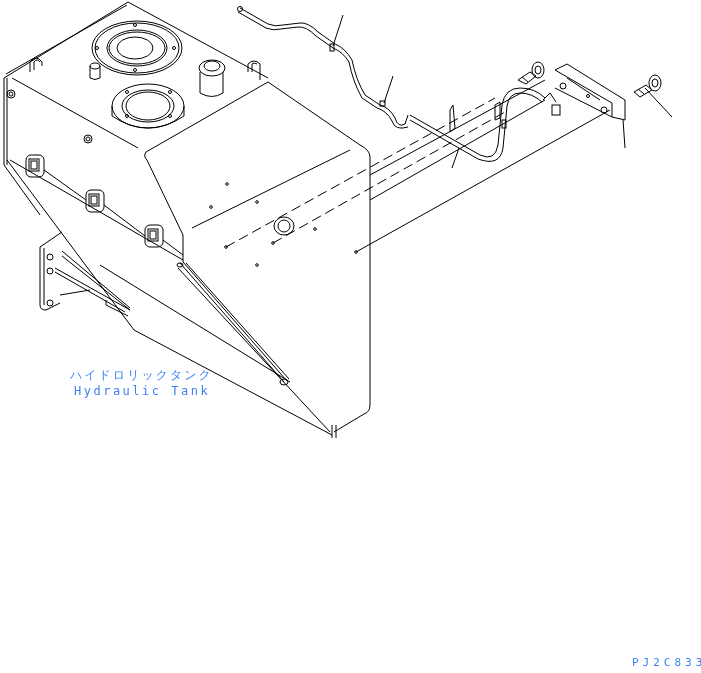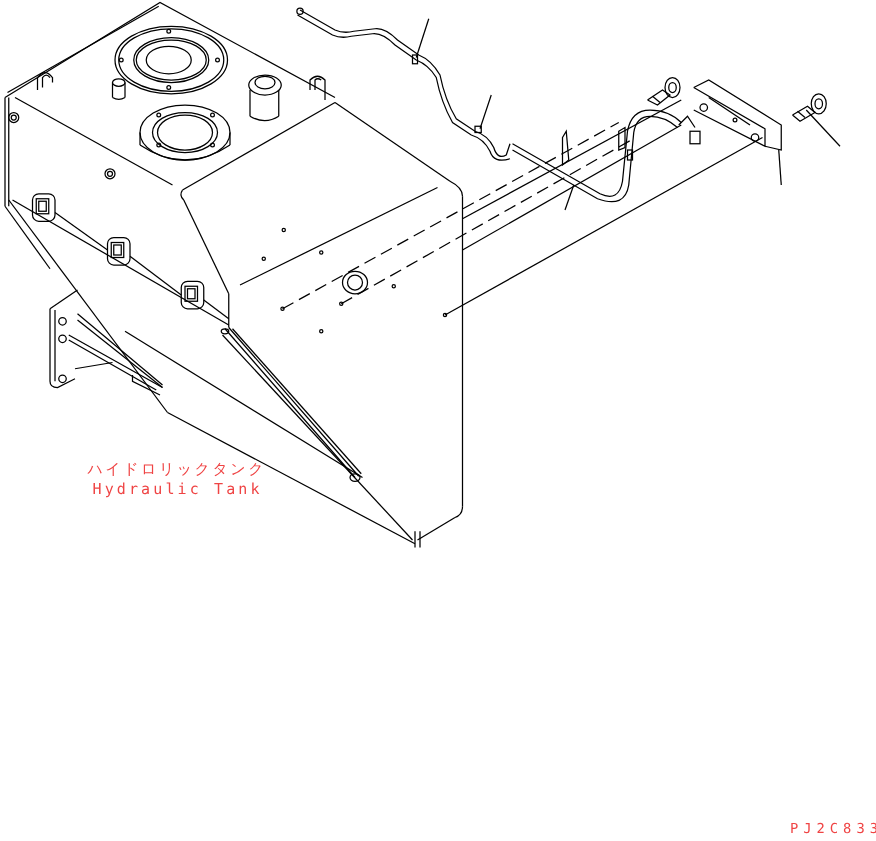--- a/index.html
+++ b/index.html
@@ -1,19 +1,19 @@
 <!DOCTYPE html>
 <html><head>
 <meta charset="utf-8">
 <style>
   html, body { margin: 0; padding: 0; background: #ffffff; }
   body { width: 701px; height: 673px; position: relative; overflow: hidden;
          font-family: "DejaVu Sans Mono", monospace; }
   #canvas { position: absolute; left: 0; top: 0; width: 701px; height: 673px; }
-  .label { position: absolute; color: #ef4444; font-family: "DejaVu Sans Mono", monospace;
+  .label { position: absolute; color: #3b82f6; font-family: "DejaVu Sans Mono", monospace;
            font-size: 12px; letter-spacing: 2px; line-height: 14px; white-space: nowrap; }
   #tank-label-jp { left: 70px; top: 368px; }
   #tank-label-en { left: 74px; top: 384px; letter-spacing: 2.5px; }
   #drawing-code { left: 632px; top: 656px; font-size: 11px; letter-spacing: 4px; }
   svg line, svg path, svg polyline, svg polygon, svg ellipse, svg circle, svg rect {
     fill: none; stroke: #000; stroke-width: 1; }
 </style>
 </head>
 <body>
 

